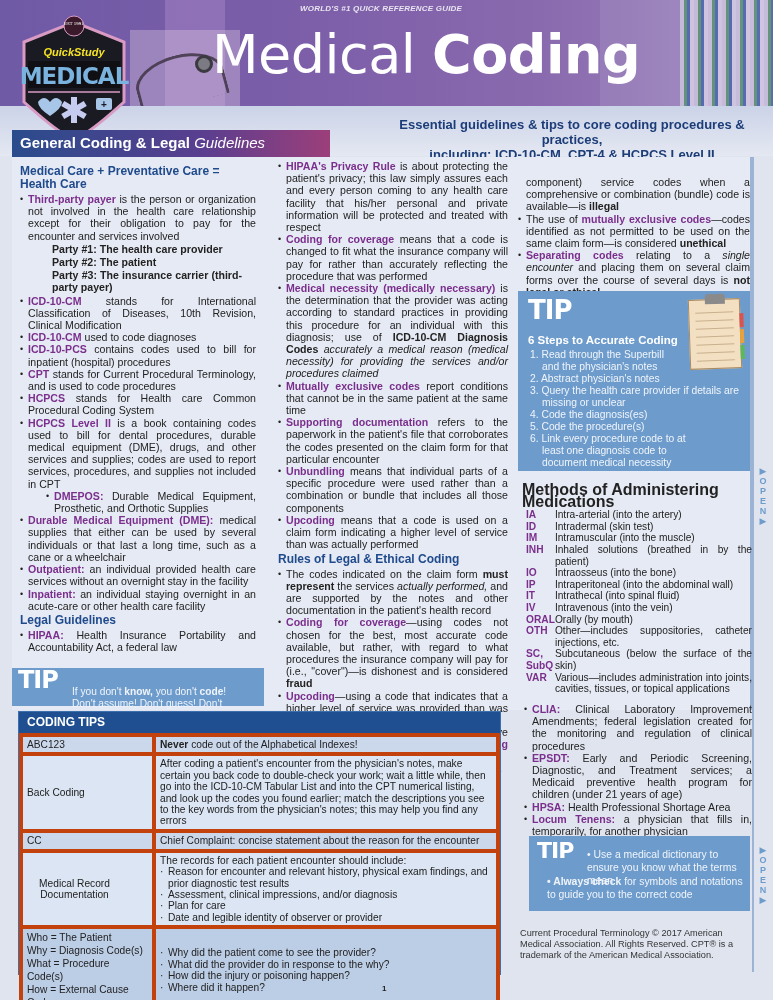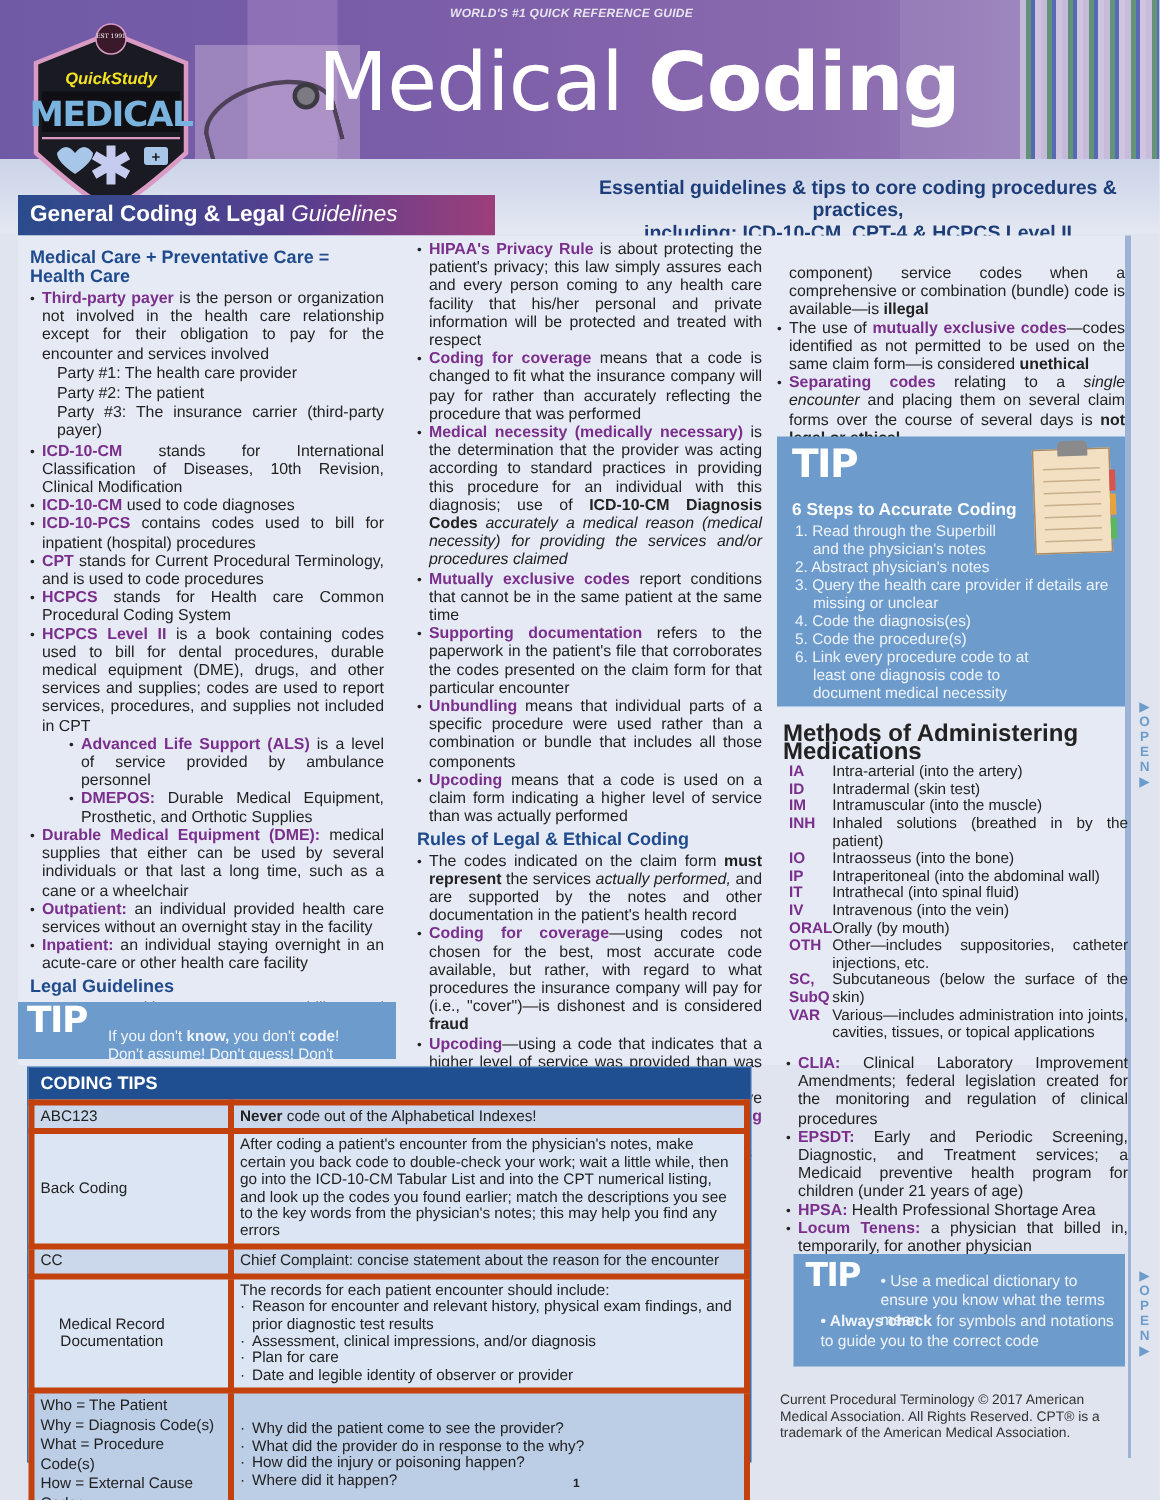--- a/index.html
+++ b/index.html
@@ -58,21 +58,21 @@
   .col2 { left: 278px; top: 160px; width: 230px; }
   .col3 { left: 518px; top: 160px; width: 232px; margin-top: 16px; }
   .hd { color: #1f4a8c; font-weight: bold; font-size: 12px; line-height: 13px; margin: 2px 0 2px 0; }
   ul.b { list-style: none; }
   ul.b > li { position: relative; padding-left: 8px; text-align: justify; margin-bottom: 0; }
   ul.b > li::before { content: "•"; position: absolute; left: 0; top: 0; font-size: 9px; }
   ul.sub { list-style: none; padding-left: 18px; }
   ul.sub li { position: relative; padding-left: 8px; text-align: justify; }
   ul.sub li::before { content: "•"; position: absolute; left: 0; font-size: 9px; }
   .term { color: #7a2f8c; font-weight: bold; }
-  .party { padding-left: 10px; margin: 1px 0; }
+  .party { padding-left: 10px; margin: 1px 14px; font-weight: bold; }
   .tip1 {
     position: absolute; left: 12px; top: 668px; width: 252px; height: 38px;
     background: #6d9ccc; color: #fff; font-size: 10.2px; line-height: 12px;
   }
   .tip-word { font-weight: bold; font-size: 24px; color: #fff; font-family: "DejaVu Sans", sans-serif; letter-spacing: -1px; }
   .tip1 .tip-word { position: absolute; left: 6px; top: 6px; }
   .tip1 .tiptext { position: absolute; left: 60px; top: 18px; color: #f0f4fa; }
   .tip2 {
     position: absolute; left: 518px; top: 291px; width: 232px; height: 180px;
     background: #6d9ccc; color: #fff;
@@ -169,21 +169,20 @@
       <div class="party">Party #2: The patient</div>
       <div class="party">Party #3: The insurance carrier (third-party payer)</div>
     </li>
     <li><span class="term">ICD-10-CM</span><span> stands for International Classification of Diseases, 10th Revision, Clinical Modification</span></li>
     <li><span class="term">ICD-10-CM</span><span> used to code diagnoses</span></li>
     <li><span class="term">ICD-10-PCS</span><span> contains codes used to bill for inpatient (hospital) procedures</span></li>
     <li><span class="term">CPT</span><span> stands for Current Procedural Terminology, and is used to code procedures</span></li>
     <li><span class="term">HCPCS</span><span> stands for Health care Common Procedural Coding System</span></li>
     <li><span class="term">HCPCS Level II</span><span> is a book containing codes used to bill for dental procedures, durable medical equipment (DME), drugs, and other services and supplies; codes are used to report services, procedures, and supplies not included in CPT</span>
       <ul class="sub">
-        <li><span class="term">Advanced Life Support (ALS)</span><span> is a level of service provided by ambulance personnel</span></li>
         <li><span class="term">DMEPOS:</span><span> Durable Medical Equipment, Prosthetic, and Orthotic Supplies</span></li>
       </ul>
     </li>
     <li><span class="term">Durable Medical Equipment (DME):</span><span> medical supplies that either can be used by several individuals or that last a long time, such as a cane or a wheelchair</span></li>
     <li><span class="term">Outpatient:</span><span> an individual provided health care services without an overnight stay in the facility</span></li>
     <li><span class="term">Inpatient:</span><span> an individual staying overnight in an acute-care or other health care facility</span></li>
   </ul>
   <div class="hd">Legal Guidelines</div>
   <ul class="b">
     <li><span class="term">HIPAA:</span><span> Health Insurance Portability and Accountability Act, a federal law</span></li>
@@ -358,21 +357,21 @@
     </tr>
   </tbody>
     </table>
 </div>
 
 <div class="col4">
   <ul class="b">
     <li><span class="term">CLIA:</span><span> Clinical Laboratory Improvement Amendments; federal legislation created for the monitoring and regulation of clinical procedures</span></li>
     <li><span class="term">EPSDT:</span><span> Early and Periodic Screening, Diagnostic, and Treatment services; a Medicaid preventive health program for children (under 21 years of age)</span></li>
     <li><span class="term">HPSA:</span><span> Health Professional Shortage Area</span></li>
-    <li><span class="term">Locum Tenens:</span><span> a physician that billed in, temporarily, for another physician</span></li>
+    <li><span class="term">Locum Tenens:</span><span> a physician that fills in, temporarily, for another physician</span></li>
   </ul>
 </div>
 
 <div class="tip3">
   <span class="tip-word">TIP</span>
   <div class="t1">• Use a medical dictionary to ensure you know what the terms mean</div>
   <div class="t2"><b>• Always check</b><span> for symbols and notations to guide you to the correct code</span></div>
 </div>
 
 <div class="copyright">Current Procedural Terminology © 2017 American Medical Association. All Rights Reserved. CPT® is a trademark of the American Medical Association.</div>

